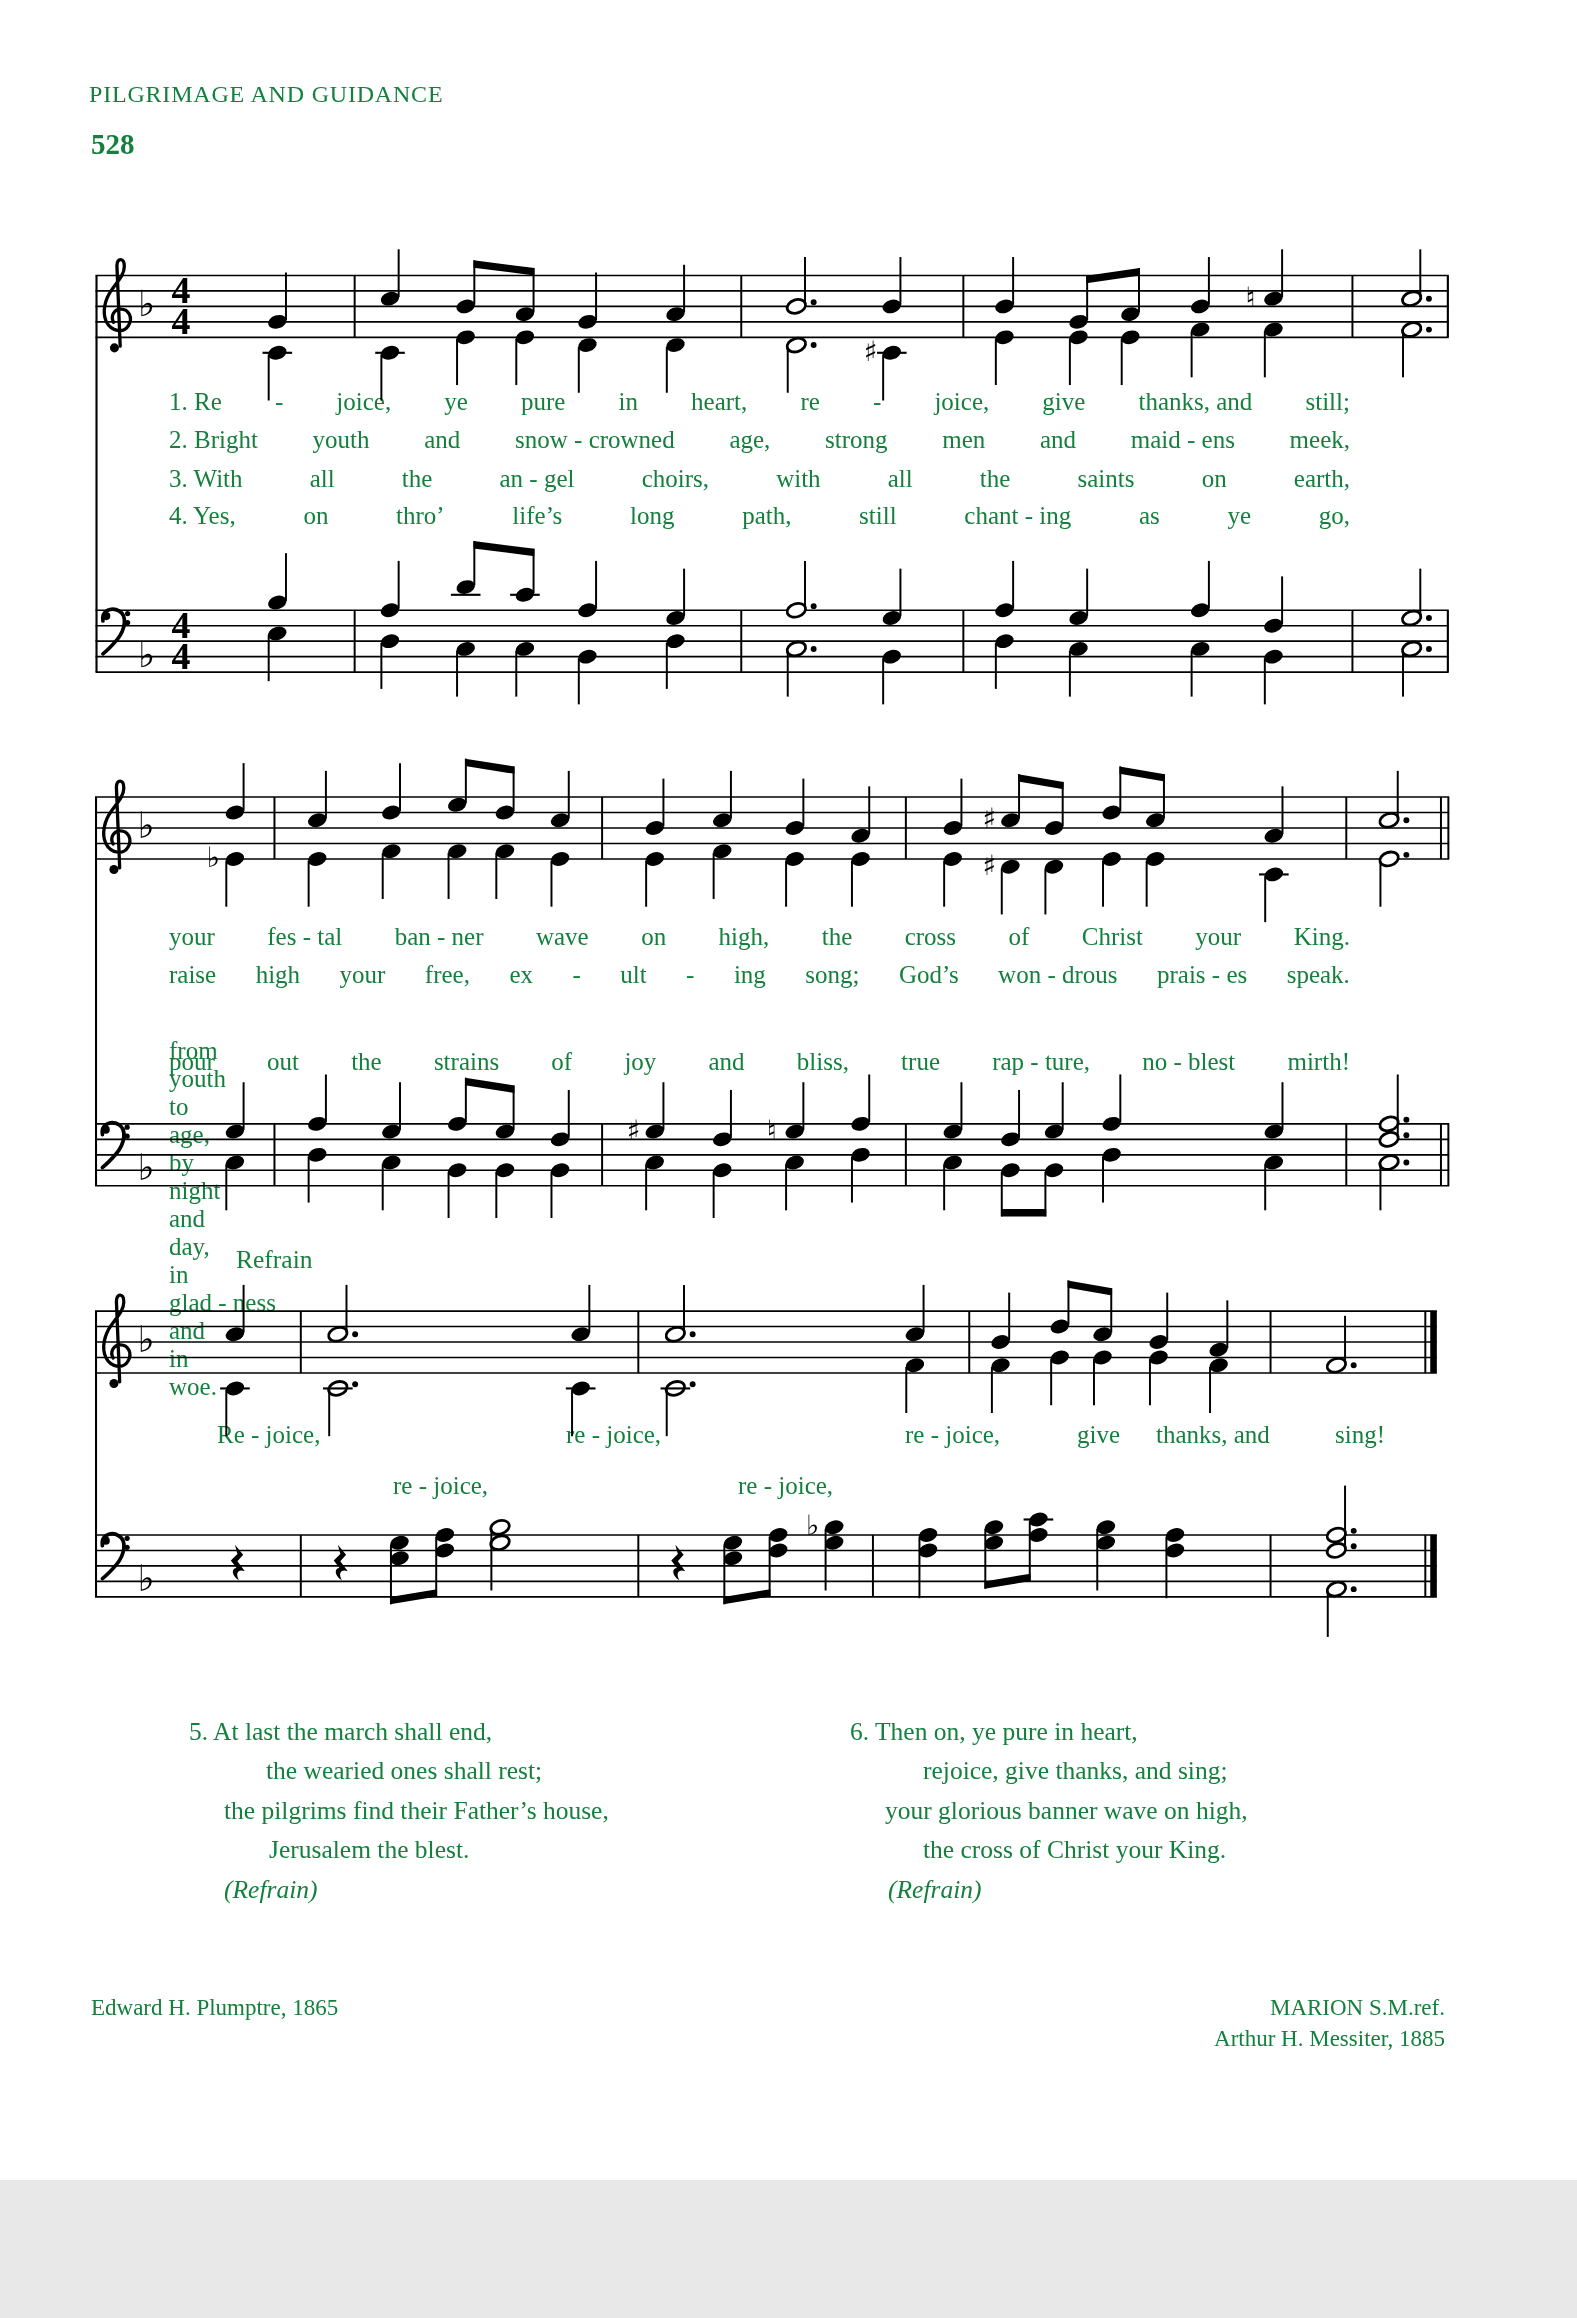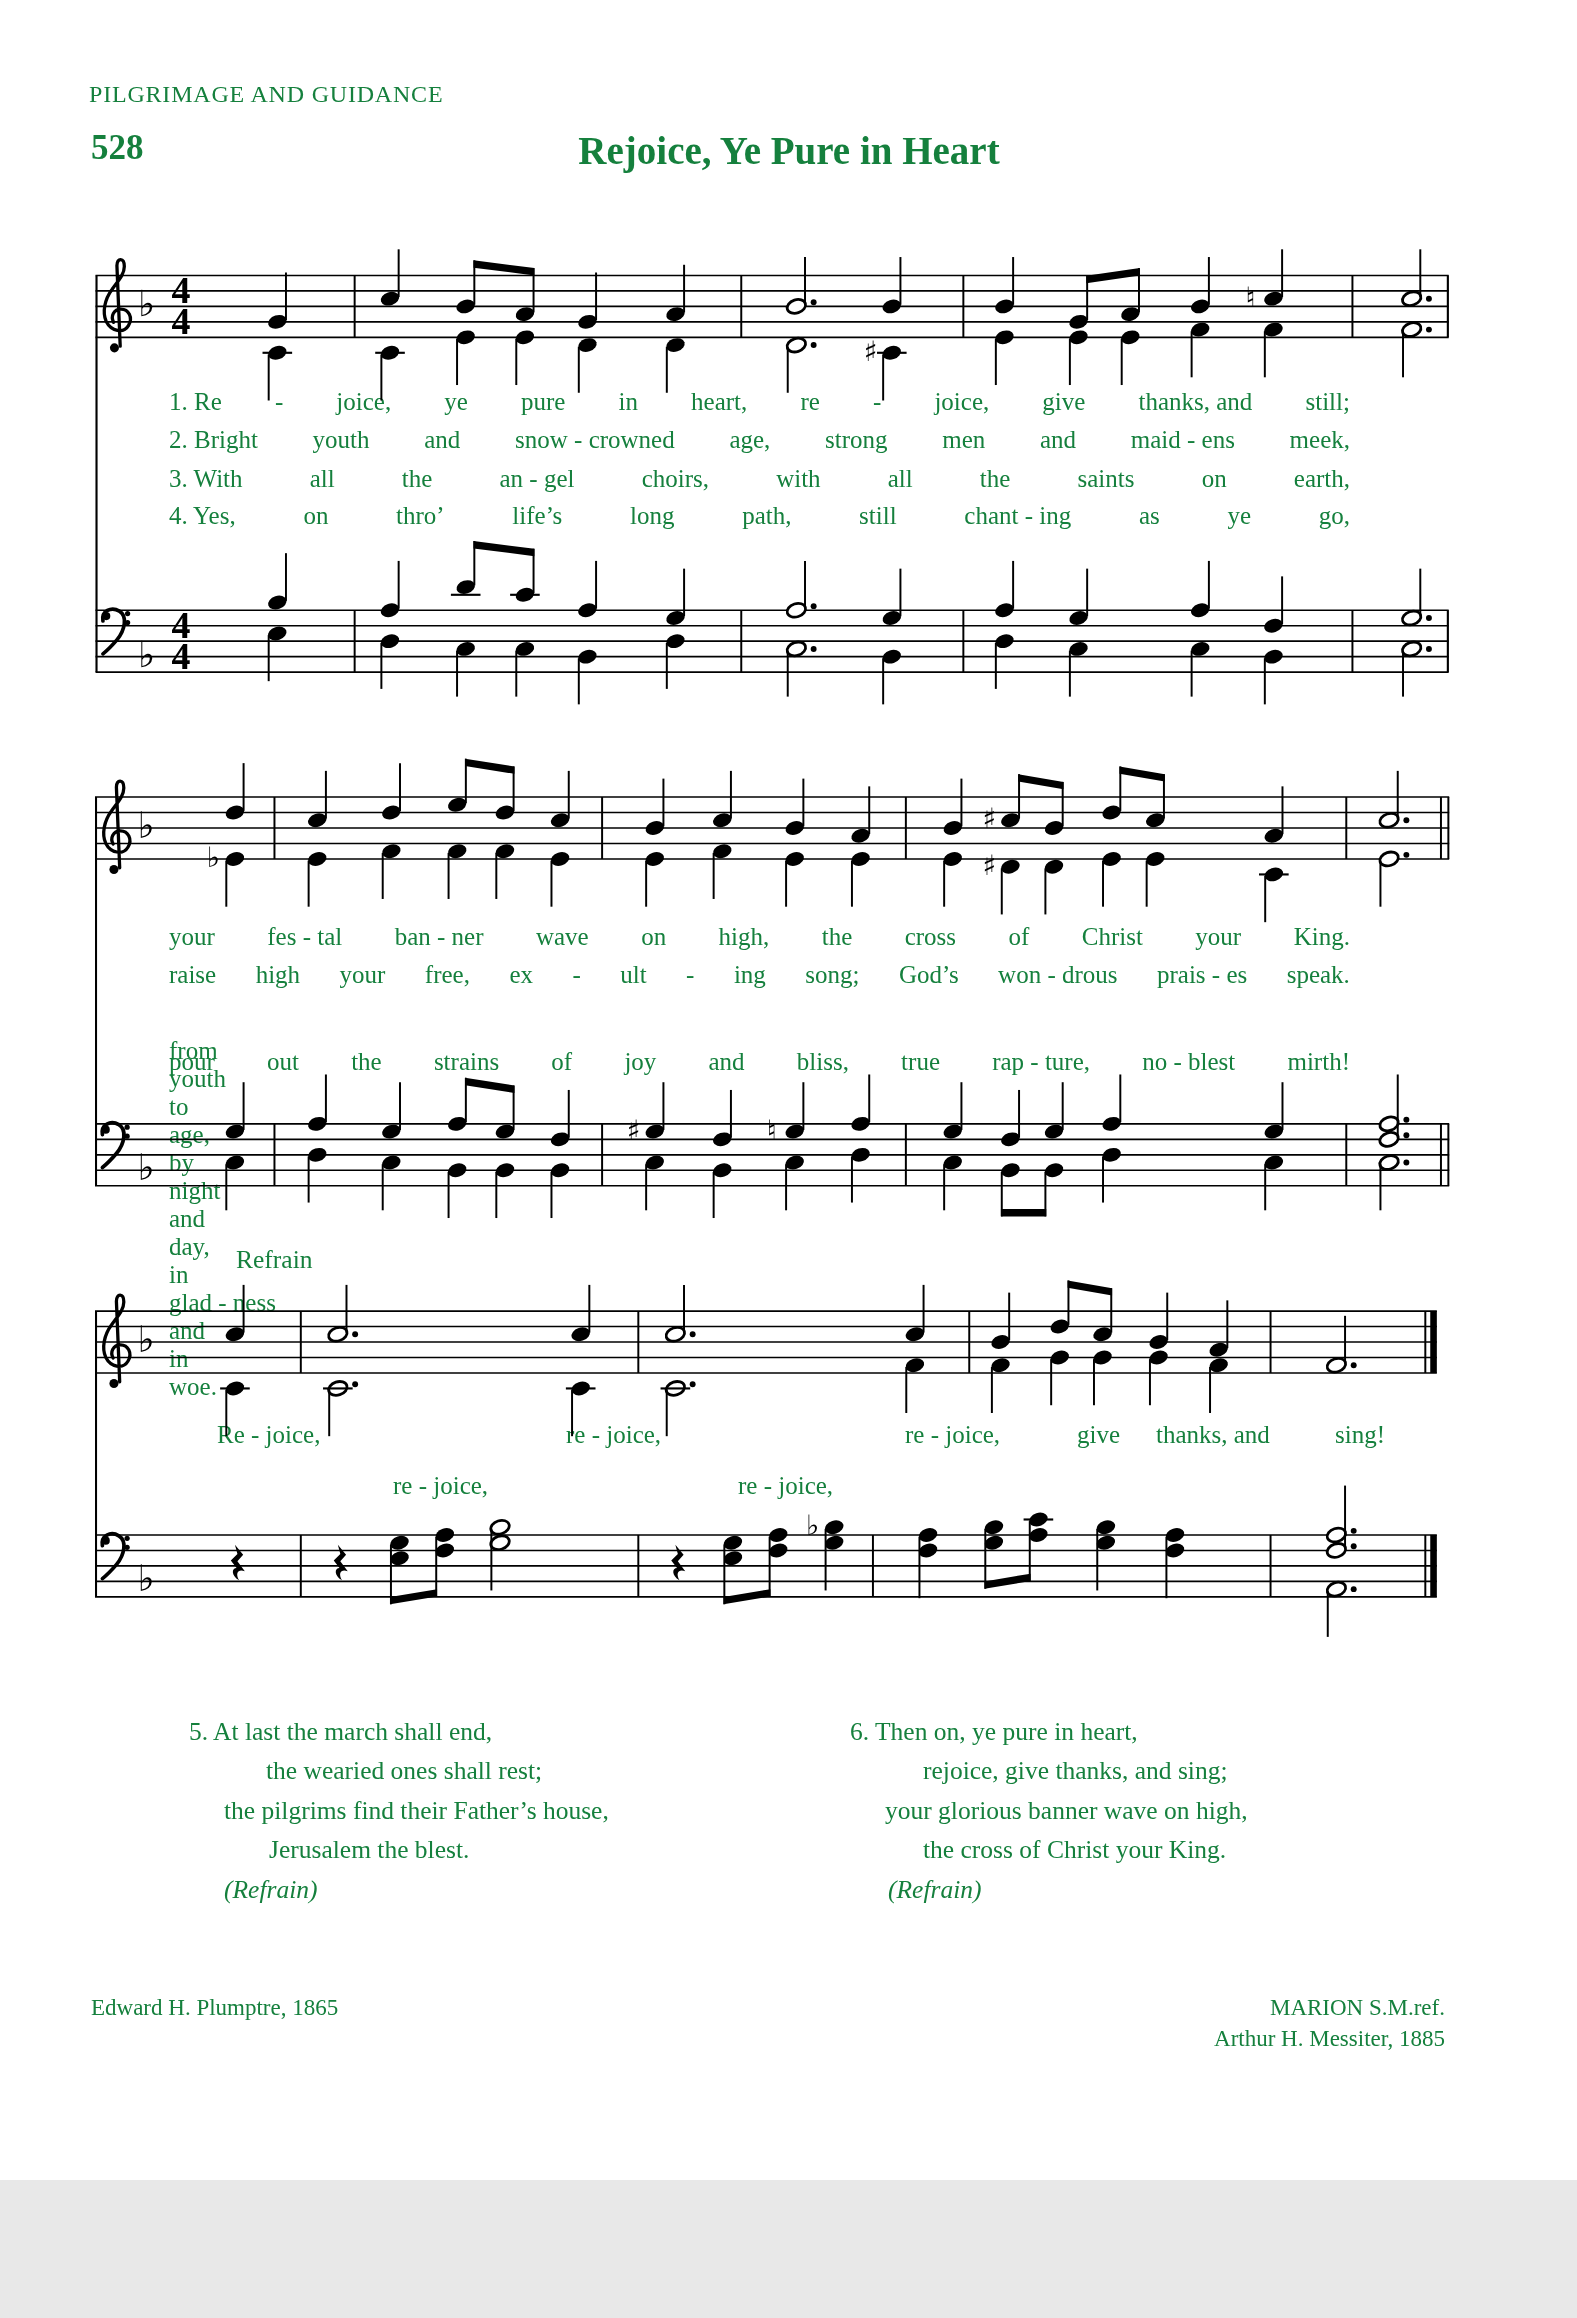--- a/index.html
+++ b/index.html
@@ -1,39 +1,38 @@
 <!DOCTYPE html>
 <html style="font-size:13px"><head>
 <meta charset="utf-8">
 <style>
   html,body{margin:0;padding:0;background:#e8e8e8;}
   .page{position:relative;width:1578px;height:2180px;background:#ffffff;color:#15803d;
         font-family:"Liberation Serif","DejaVu Serif",serif;overflow:hidden;}
   .abs{position:absolute;}
   .category{left:89px;top:81px;font-size:24px;letter-spacing:0.8px;}
-  .hymn-number{left:91px;top:128px;font-size:35px;font-weight:bold;}
+  .hymn-number{left:91px;top:128px;font-size:29px;font-weight:bold;}
   .hymn-title{left:0;top:128px;width:1578px;text-align:center;font-size:39px;font-weight:bold;}
   .lyric-row{display:flex;justify-content:space-between;left:169px;width:1181px;
              font-size:25px;white-space:nowrap;}
   .lyric-token{white-space:pre;}
   .refrain-label{font-size:25.5px;}
   .tok-abs{white-space:pre;font-size:25px;}
   .endverse-line{white-space:pre;font-size:25.5px;}
   .italic{font-style:italic;}
   .credit{font-size:23px;}
   .credit-right{text-align:right;}
   svg{position:absolute;display:block;}
 </style>
 </head>
 <body>
 
 <div class="page">
   <div class="abs category">PILGRIMAGE AND GUIDANCE</div>
   <div class="abs hymn-number">528</div>
-  <div class="abs hymn-title">Rejoice, Ye Pure in Heart</div>
 
   <div id="sys1-lyrics">
       <div class="abs lyric-row" style="top: 388px;">
         <span class="lyric-token">1. Re</span>
         <span class="lyric-token">-</span>
         <span class="lyric-token">joice,</span>
         <span class="lyric-token">ye</span>
         <span class="lyric-token">pure</span>
         <span class="lyric-token">in</span>
         <span class="lyric-token">heart,</span>

